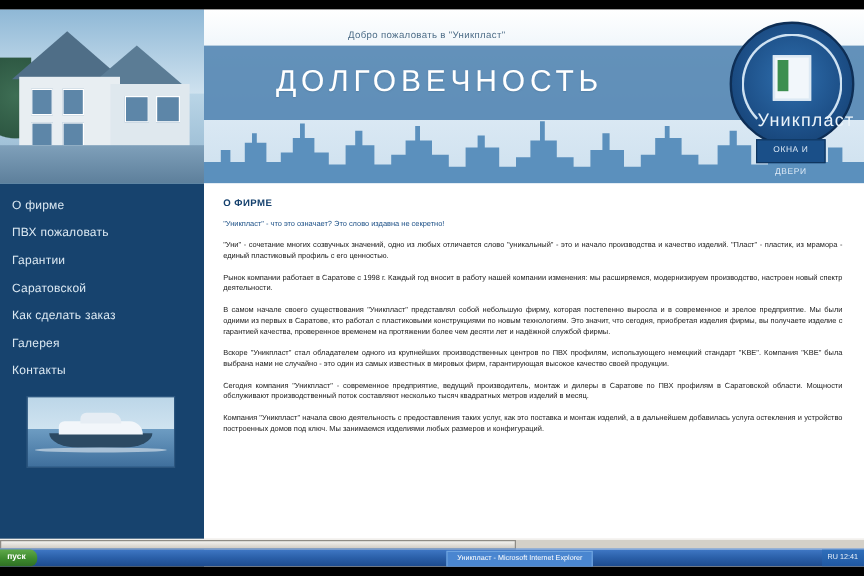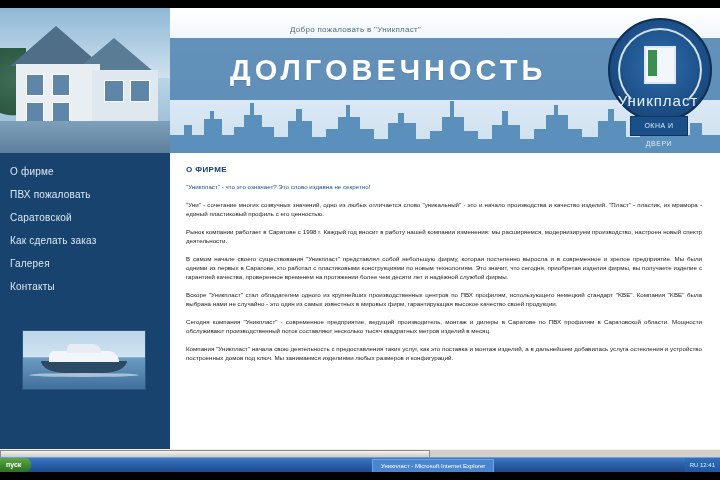--- a/index.html
+++ b/index.html
@@ -158,24 +158,24 @@
     left: 120px;
     top: 17px;
     font-size: 8px;
     color: #4d6d87;
     letter-spacing: .3px;
   }
   .banner-title {
     position: absolute;
     left: 60px;
     top: 46px;
-    font-size: 29px;
+    font-size: 25px;
     color: #ffffff;
     letter-spacing: 4px;
-    font-weight: bold;
+    font-weight: normal;
     text-shadow: 0 1px 1px rgba(80,120,155,.6);
   }
   
   .skyline {
     position: absolute;
     left: 0;
     bottom: 0;
     width: 550px;
     height: 62px;
   }
@@ -223,21 +223,21 @@
   .logo-win-leaf {
     position: absolute;
     left: 44px; top: 38px;
     width: 9px; height: 26px;
     background: #3d8f4f;
   }
   .logo-word {
     position: absolute;
     left: 0; top: 80px;
     width: 108px;
-    text-align: center;
+    text-align: right;
     color: #eaf3fa;
     font-size: 15px;
     letter-spacing: 1px;
   }
   .logo-plate {
     position: absolute;
     left: 26px; top: 104px;
     width: 56px; height: 18px;
     background: #1a4f88;
     border: 1px solid #0f3660;
@@ -355,20 +355,21 @@
         <div class="ph-win" style="left:26px;top:94px;width:16px;height:18px;"></div>
         <div class="ph-win" style="left:52px;top:94px;width:16px;height:18px;"></div>
         <div class="ph-win" style="left:104px;top:72px;width:18px;height:20px;"></div>
         <div class="ph-win" style="left:130px;top:72px;width:18px;height:20px;"></div>
         <div class="ph-ground"></div>
       </div>
 
       <nav class="menu">
         <div class="menu-item"><span>О фирме</span></div>
         <div class="menu-item"><span>ПВХ пожаловать</span></div>
+        <div class="menu-item"><span>Гарантии</span></div>
         <div class="menu-item"><span>Саратовской</span></div>
         <div class="menu-item"><span>Как сделать заказ</span></div>
         <div class="menu-item"><span>Галерея</span></div>
         <div class="menu-item"><span>Контакты</span></div>
       </nav>
 
       <div class="sidebar-boat">
         <div class="boat-hull"></div>
         <div class="boat-deck"></div>
         <div class="boat-cabin"></div>

